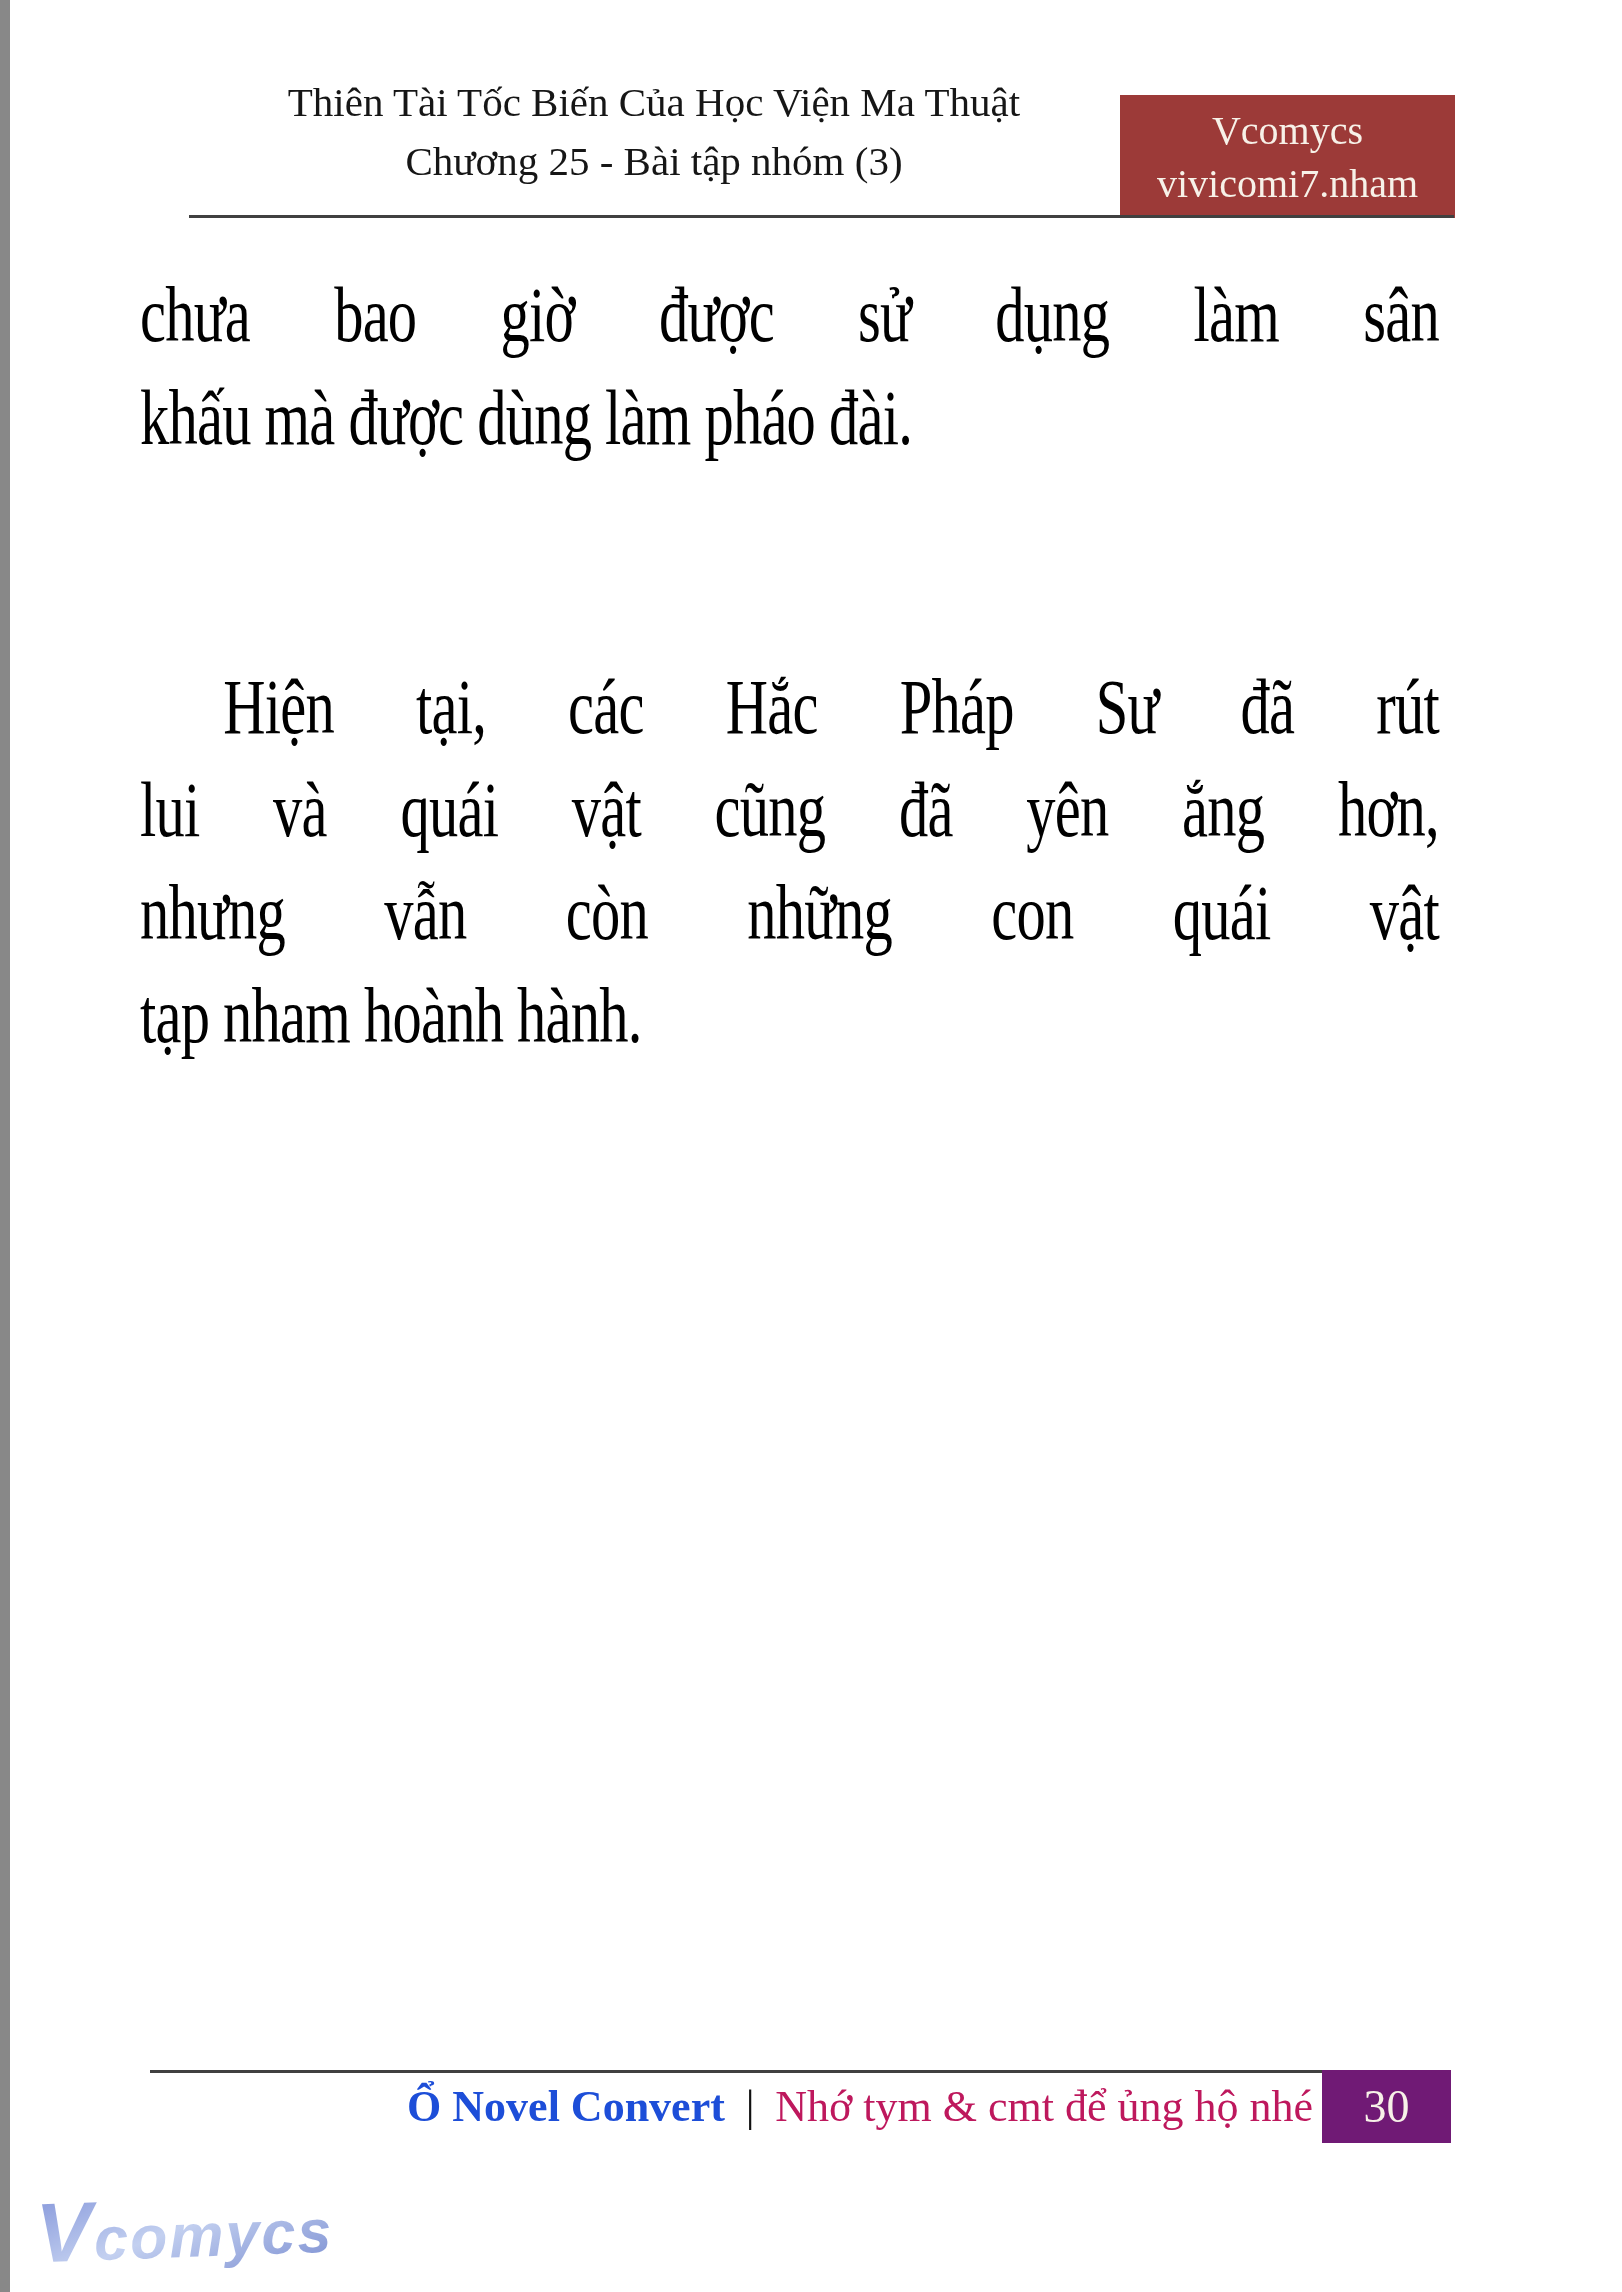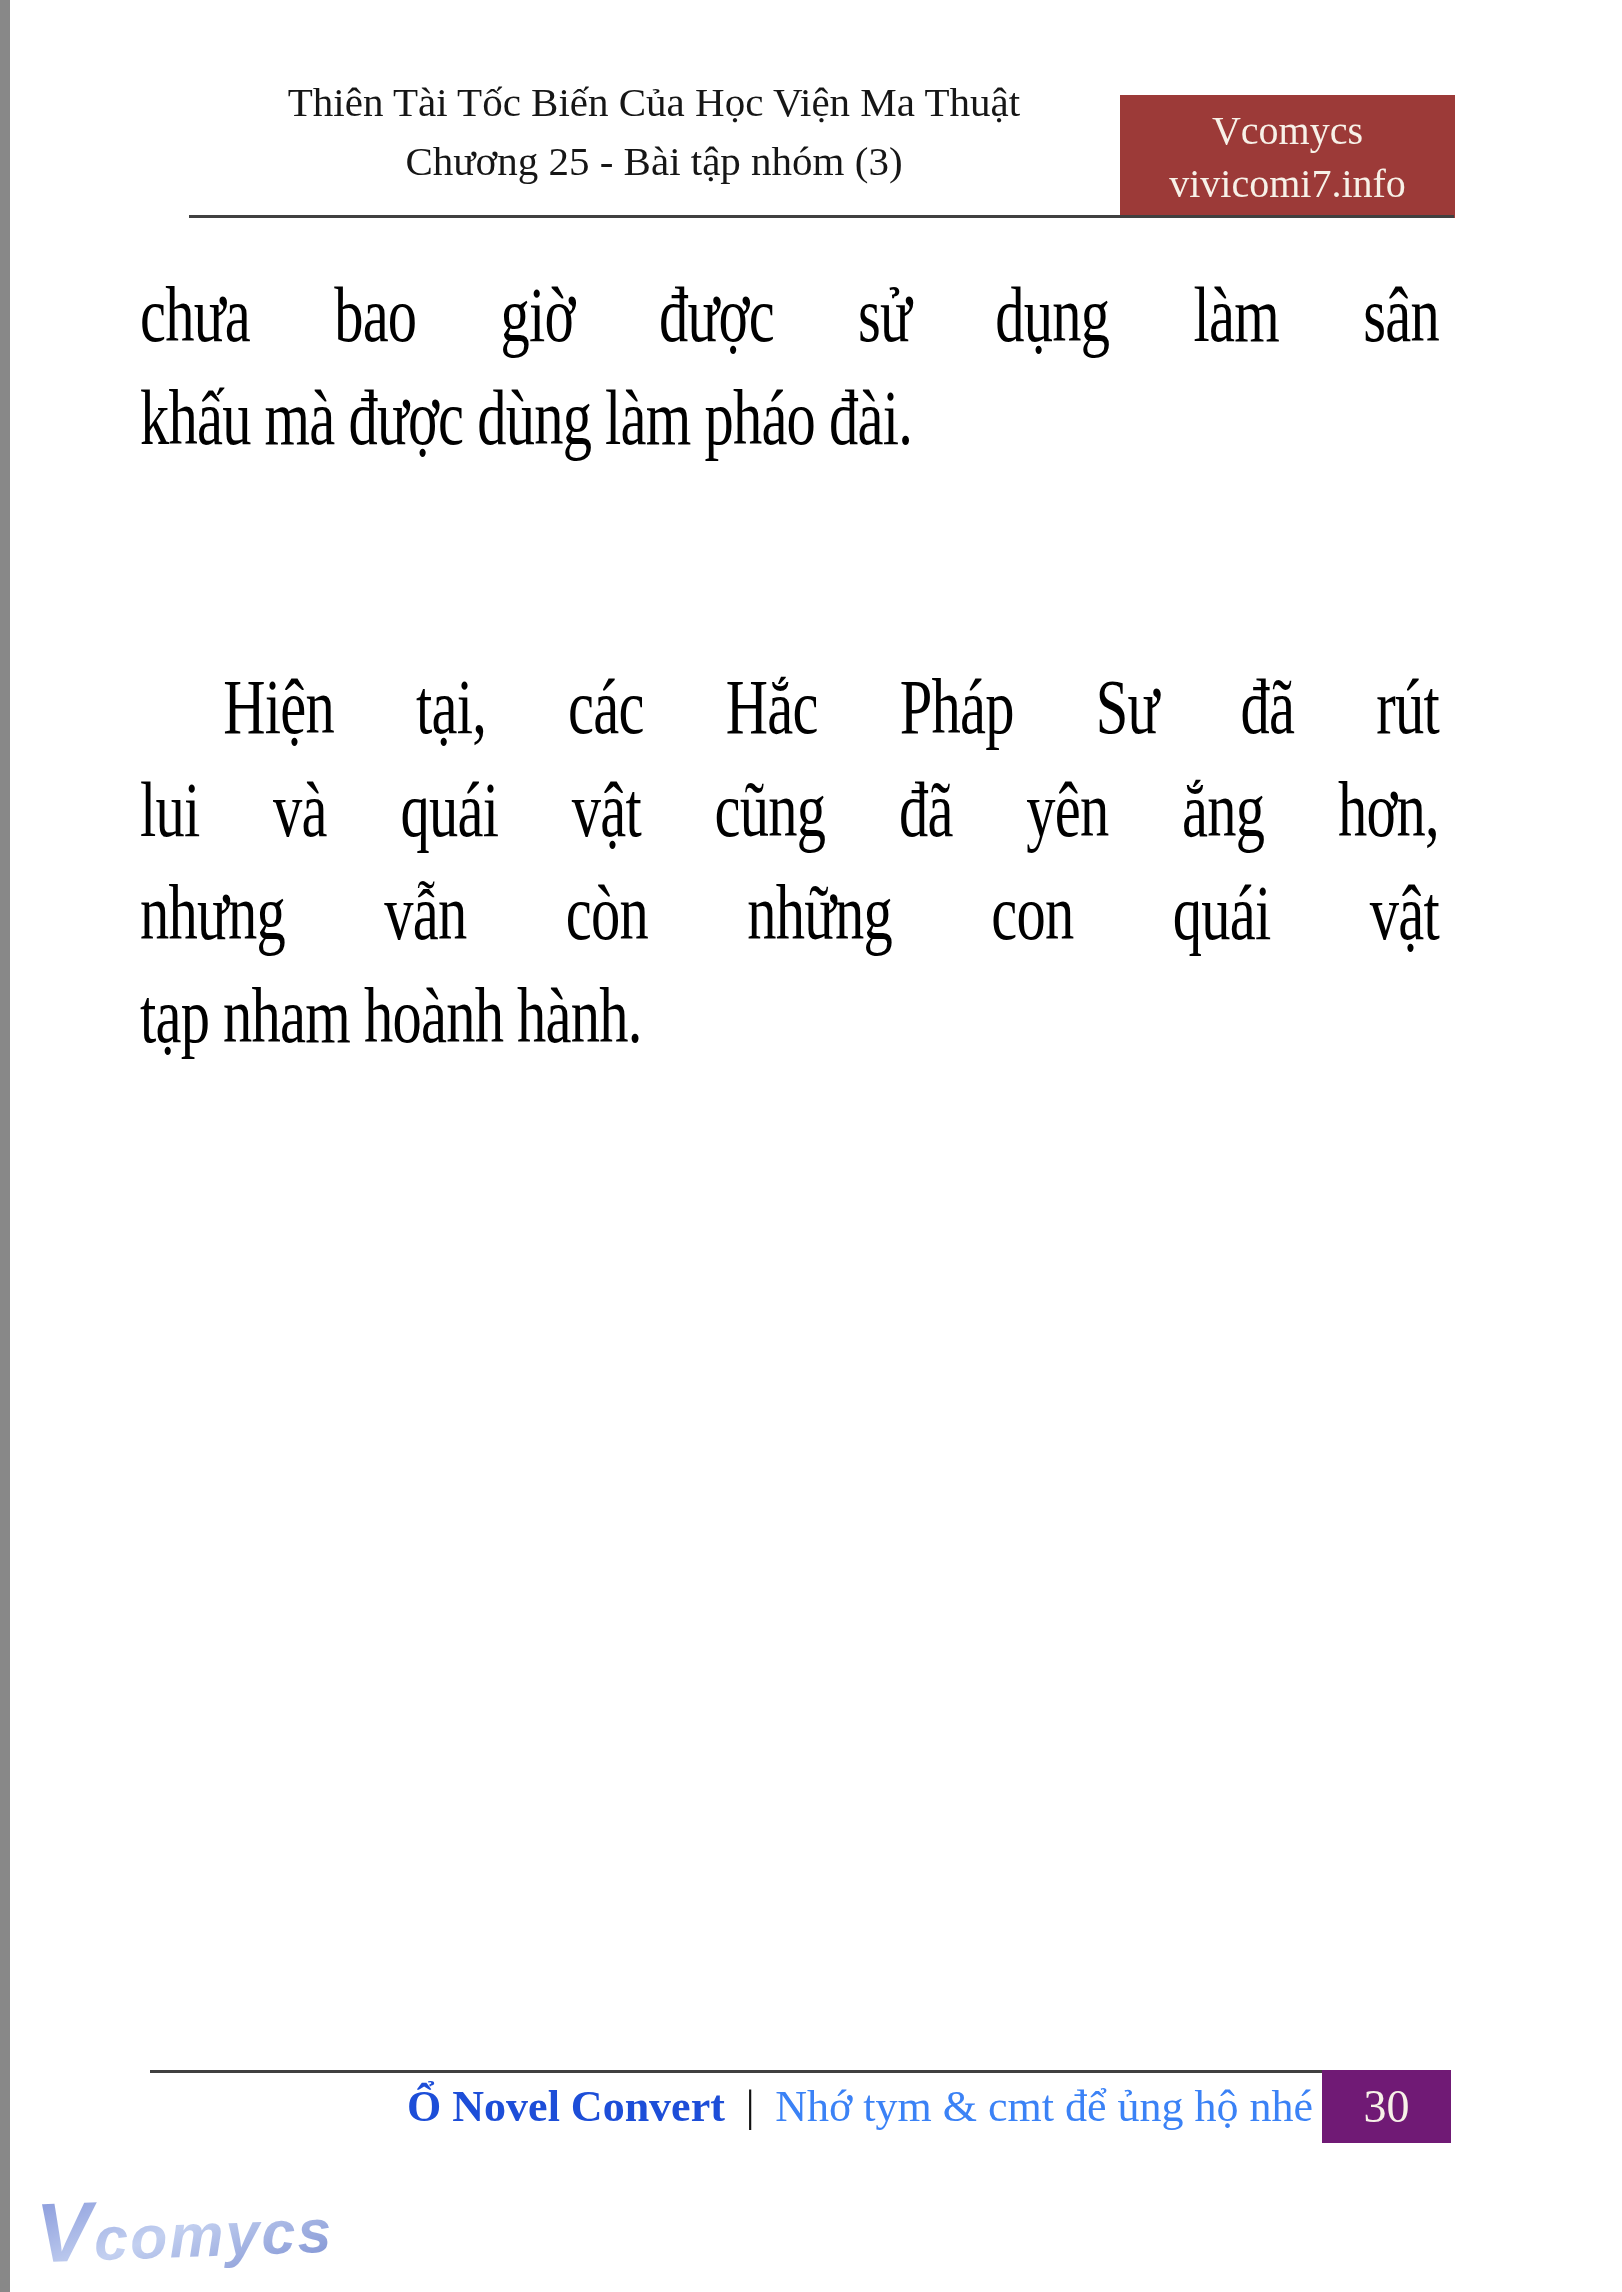--- a/index.html
+++ b/index.html
@@ -61,21 +61,21 @@
     display:flex;justify-content:center;align-items:center;
     font-size:46px;
   }
   .footer-text{
     position:absolute;left:140px;top:2076px;width:1163px;
     text-align:right;white-space:nowrap;
     font-size:44px;line-height:61px;
   }
   .footer-credit{color:#1d4ed8;font-weight:bold;}
   .footer-sep{color:#111;padding:0 9.8px;font-weight:normal;}
-  .footer-note{color:#3b82f6;}
+  .footer-note{color:#be185d;}
 
   
   .wm-logo{
     position:absolute;left:25.5px;top:2198px;
     font-size:61px;font-weight:bold;font-style:italic;
     font-family:"Liberation Sans", sans-serif;
     letter-spacing:2px;
     background:linear-gradient(160deg,#8d9edd 0%,#c3d0f0 45%,#7d90d2 100%);
     -webkit-background-clip:text;background-clip:text;
     color:transparent;
@@ -88,21 +88,21 @@
 
 <div class="page">
 
   <div class="header-titles">
     <div class="header-title-line">Thiên Tài Tốc Biến Của Học Viện Ma Thuật</div>
     <div class="header-title-line">Chương 25 - Bài tập nhóm (3)</div>
   </div>
 
   <div class="header-badge">
     <div>Vcomycs</div>
-    <div>vivicomi7.info</div>
+    <div>vivicomi7.nham</div>
   </div>
 
   <div class="header-rule"></div>
 
   <div class="textblock">
 
     <div class="para">
       <div class="bline j">chưa bao giờ được sử dụng làm sân</div>
       <div class="bline">khấu mà được dùng làm pháo đài.</div>
     </div>

